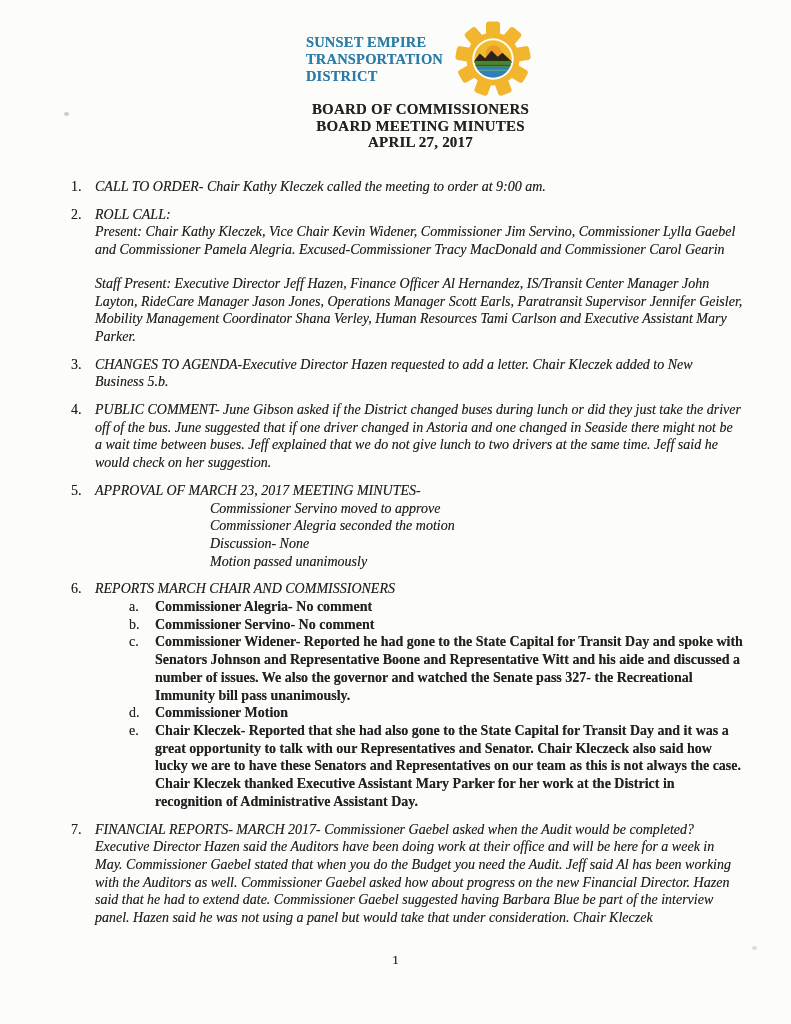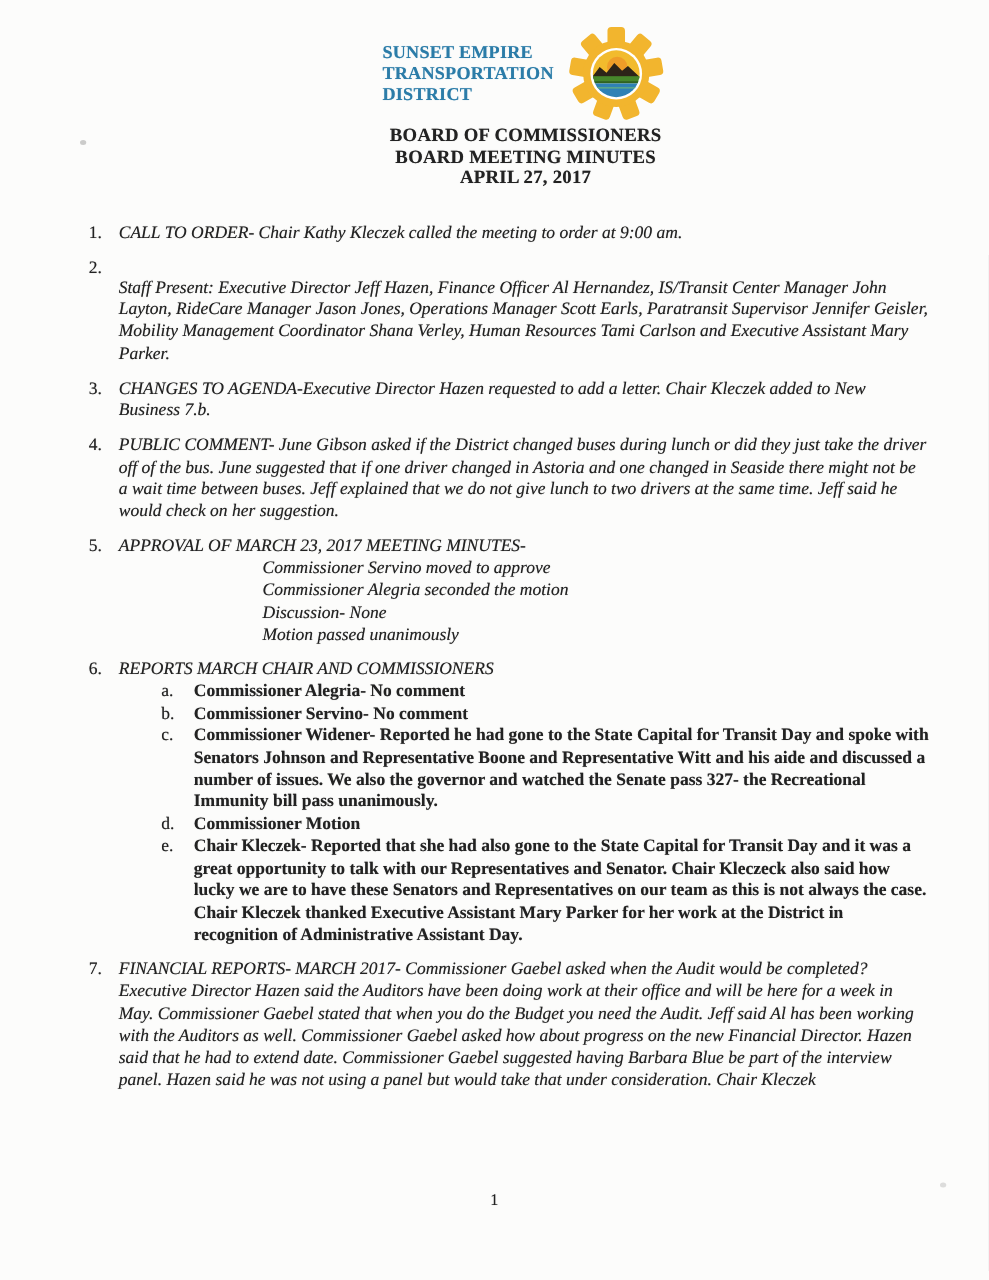--- a/index.html
+++ b/index.html
@@ -92,28 +92,30 @@
     <div class="item">
       <span class="num">1.</span>
       <div class="ibody">
           <p>CALL TO ORDER- Chair Kathy Kleczek called the meeting to order at 9:00 am.</p>
         </div>
     </div>
 
     <div class="item">
       <span class="num">2.</span>
       <div class="ibody">
+        <p>ROLL CALL:</p>
+        <p>Present: Chair Kathy Kleczek, Vice Chair Kevin Widener, Commissioner Jim Servino, Commissioner Lylla Gaebel and Commissioner Pamela Alegria. Excused-Commissioner Tracy MacDonald and Commissioner Carol Gearin</p>
         <p class="para-gap">Staff Present: Executive Director Jeff Hazen, Finance Officer Al Hernandez, IS/Transit Center Manager John Layton, RideCare Manager Jason Jones, Operations Manager Scott Earls, Paratransit Supervisor Jennifer Geisler, Mobility Management Coordinator Shana Verley, Human Resources Tami Carlson and Executive Assistant Mary Parker.</p>
       </div>
     </div>
 
     <div class="item">
       <span class="num">3.</span>
       <div class="ibody">
-          <p>CHANGES TO AGENDA-Executive Director Hazen requested to add a letter. Chair Kleczek added to New Business 7.b.</p>
+          <p>CHANGES TO AGENDA-Executive Director Hazen requested to add a letter. Chair Kleczek added to New Business 5.b.</p>
         </div>
     </div>
 
     <div class="item">
       <span class="num">4.</span>
       <div class="ibody">
           <p>PUBLIC COMMENT- June Gibson asked if the District changed buses during lunch or did they just take the driver off of the bus. June suggested that if one driver changed in Astoria and one changed in Seaside there might not be a wait time between buses. Jeff explained that we do not give lunch to two drivers at the same time. Jeff said he would check on her suggestion.</p>
         </div>
     </div>
 

